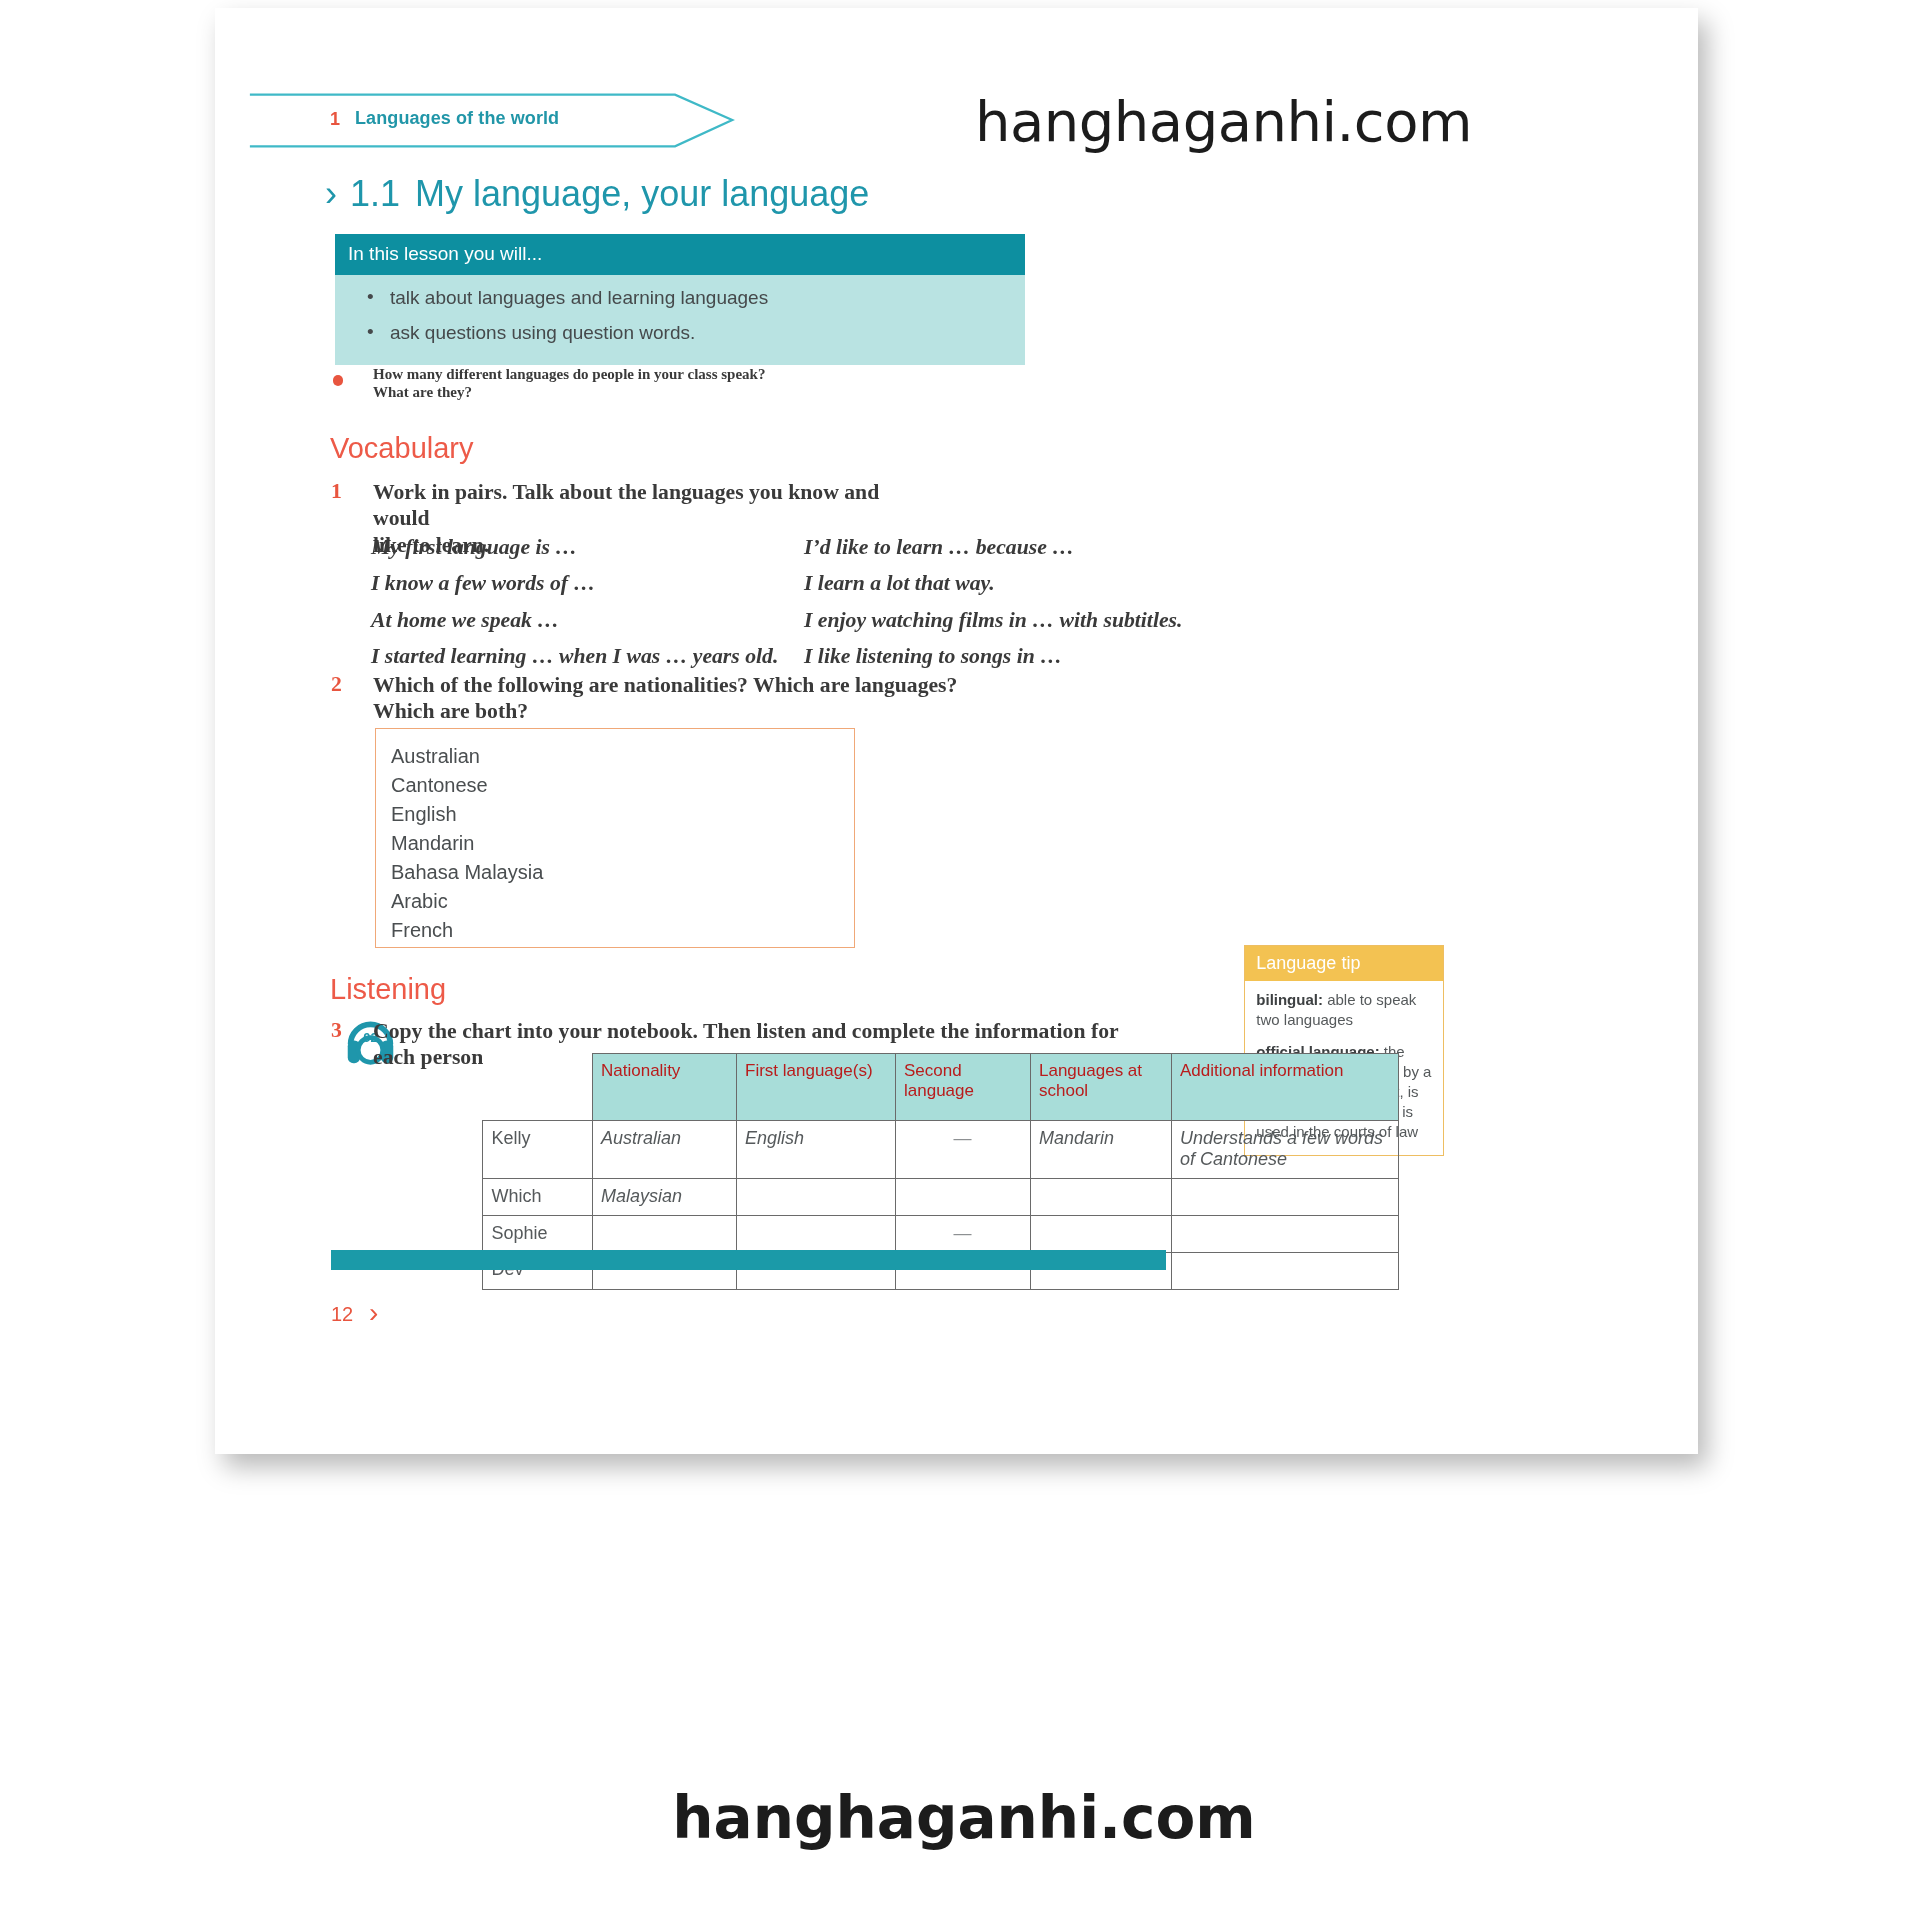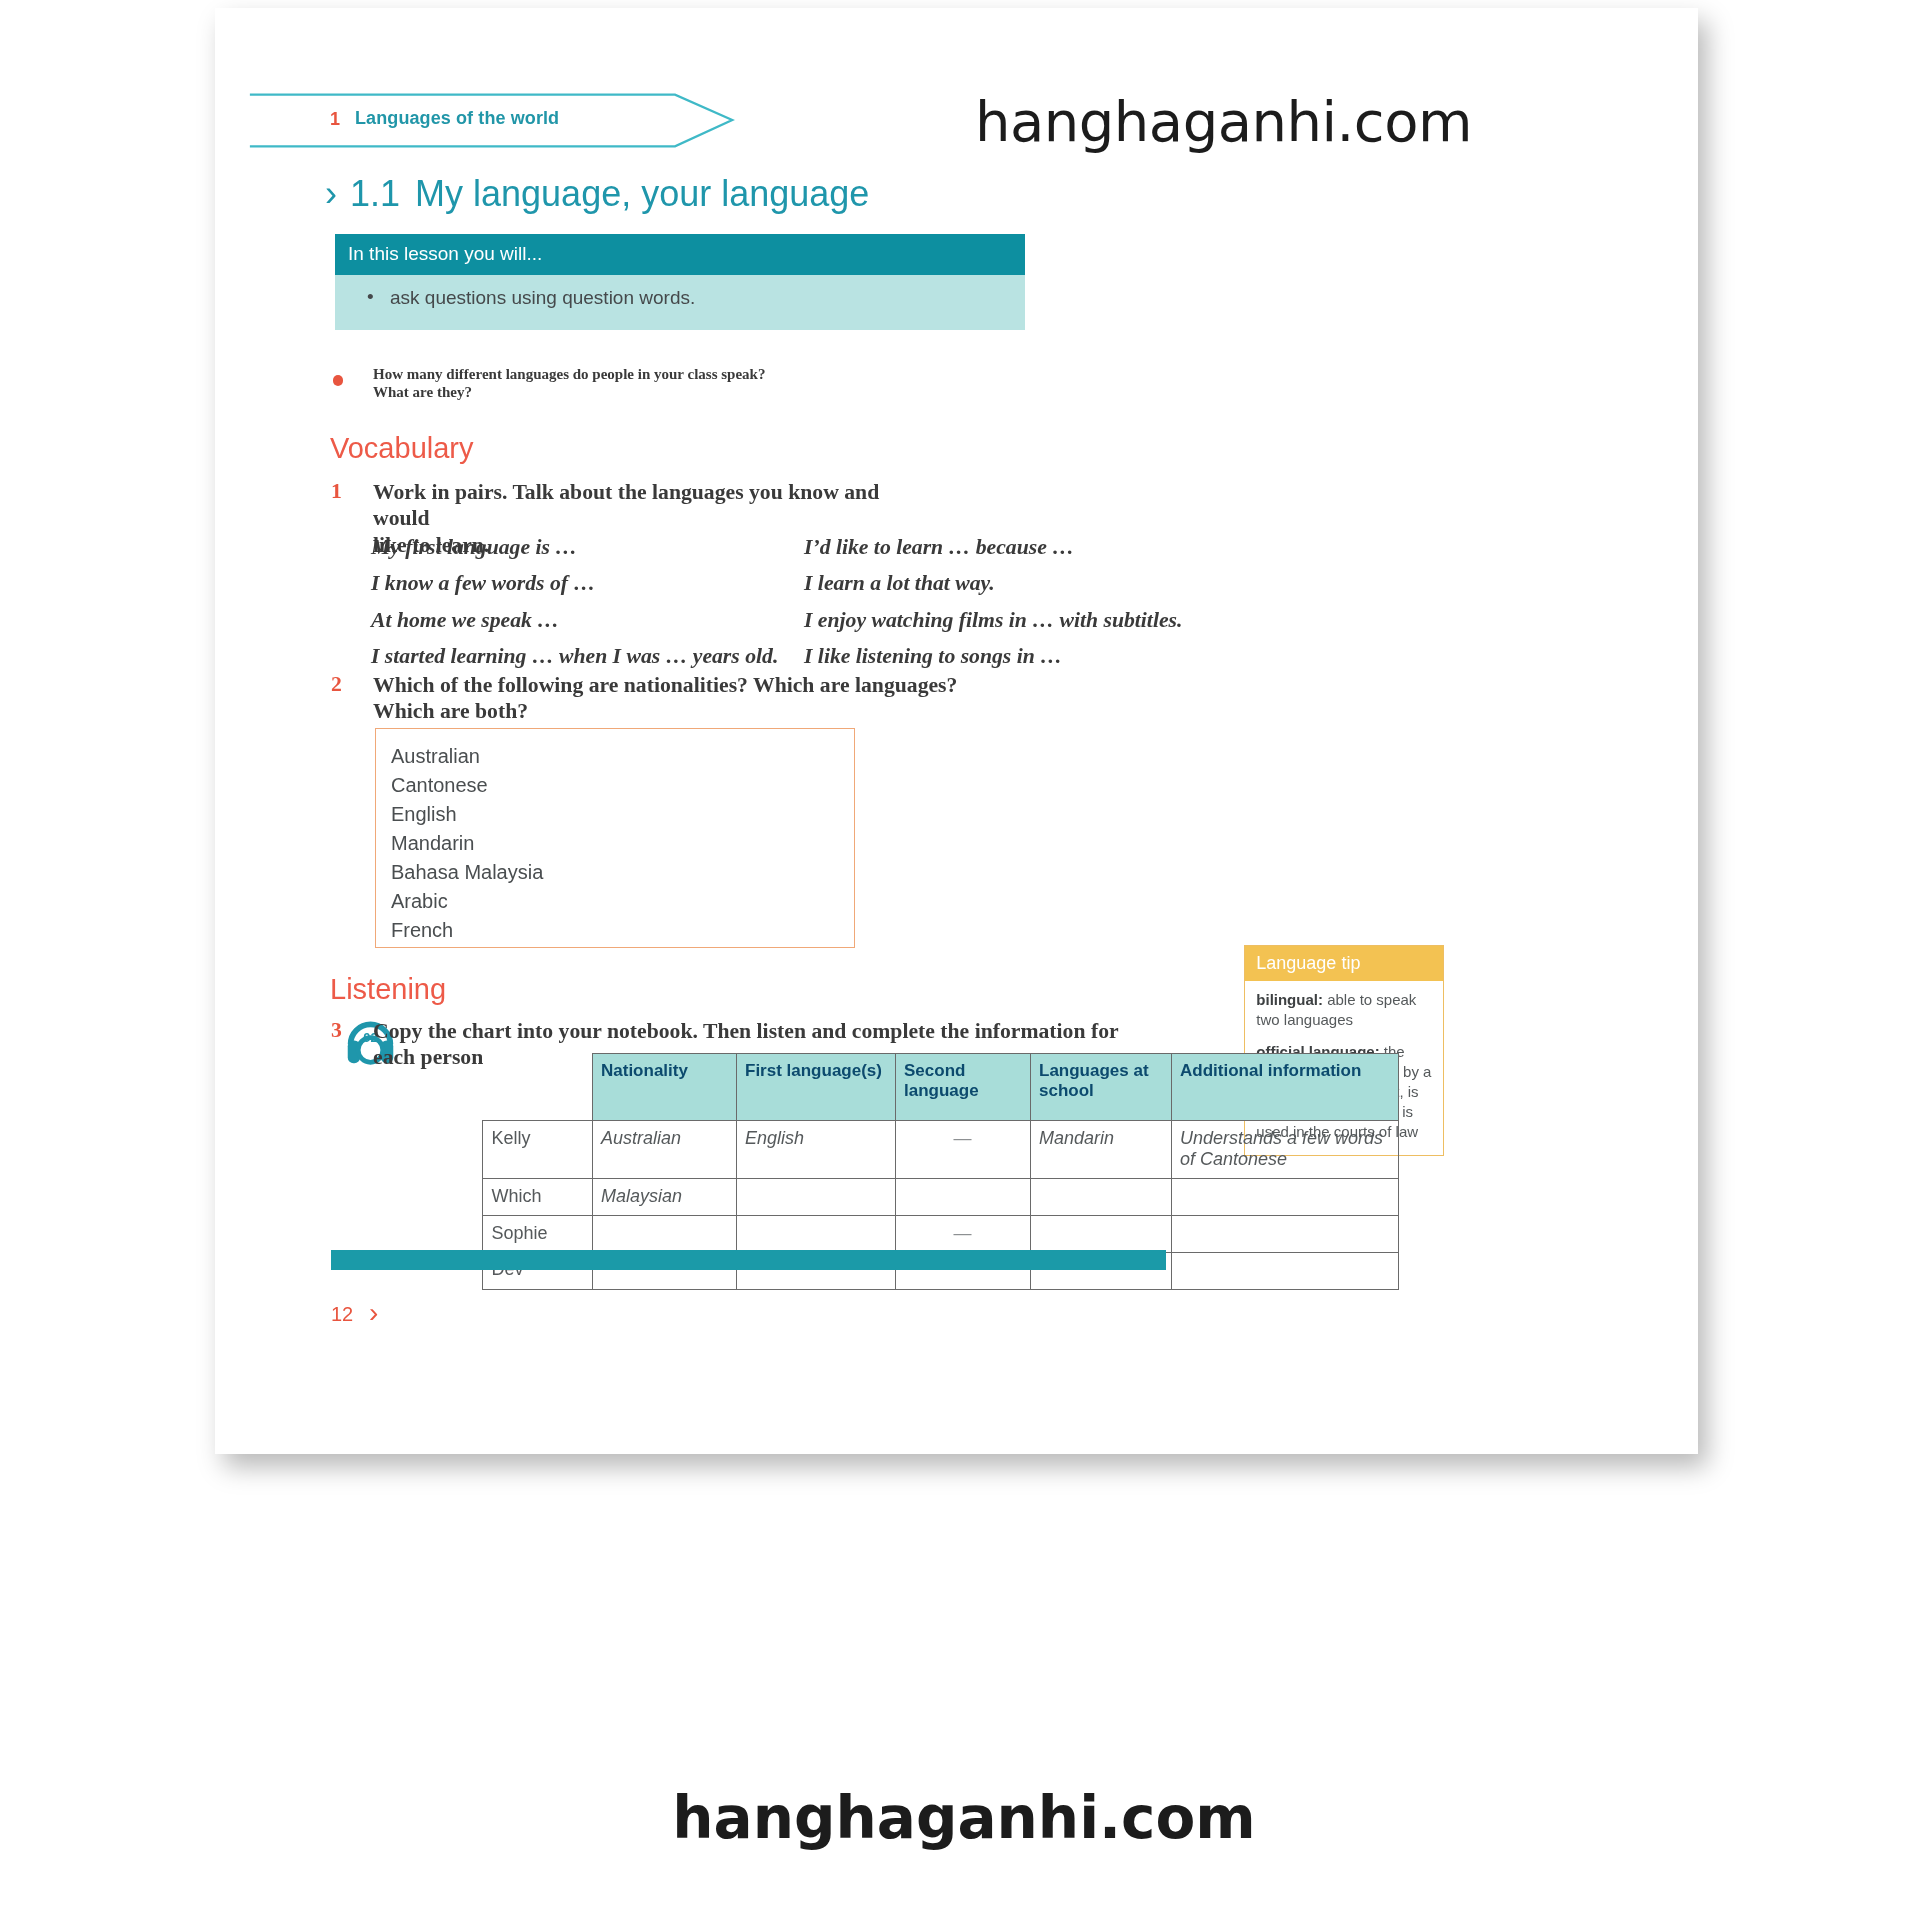--- a/index.html
+++ b/index.html
@@ -226,23 +226,23 @@
     table-layout:fixed;
   }
   #tbl td,#tbl th{
     border:0.9px solid #6a6a6a;
     padding:6.6px 8.5px;
     vertical-align:top;
     font-family:"Liberation Sans",sans-serif;
   }
   #tbl thead th{
     background:#a8ddd9;
-    color:#0c4a6e;
+    color:#b91c1c;
     font-size:17px;
-    font-weight:700;
+    font-weight:400;
     text-align:left;
     line-height:1.2;
     height:53px;
   }
   #tbl thead th.blank{ background:#ffffff; border:none;}
   #tbl tbody td{
     font-size:18px;
     color:#55595b;
     height:22.6px;
   }
@@ -286,20 +286,21 @@
 </div>
 
 <div id="sec-title">
   <span class="chev">›</span><span class="num">1.1</span><span>My language, your language</span>
 </div>
 
 <div id="obj-box">
   <div id="obj-head">In this lesson you will...</div>
   <div id="obj-body">
     <ul>
+      <li>talk about languages and learning languages</li>
       <li>ask questions using question words.</li>
     </ul>
   </div>
 </div>
 
 <div id="discuss">
   <span class="rdot"></span>
   <div class="txt">
     <div>How many different languages do people in your class speak?</div>
     <div>What are they?</div>

